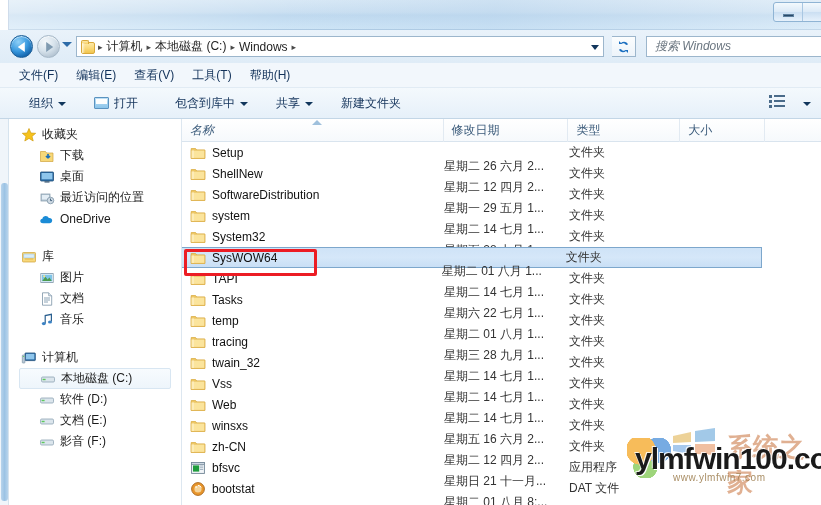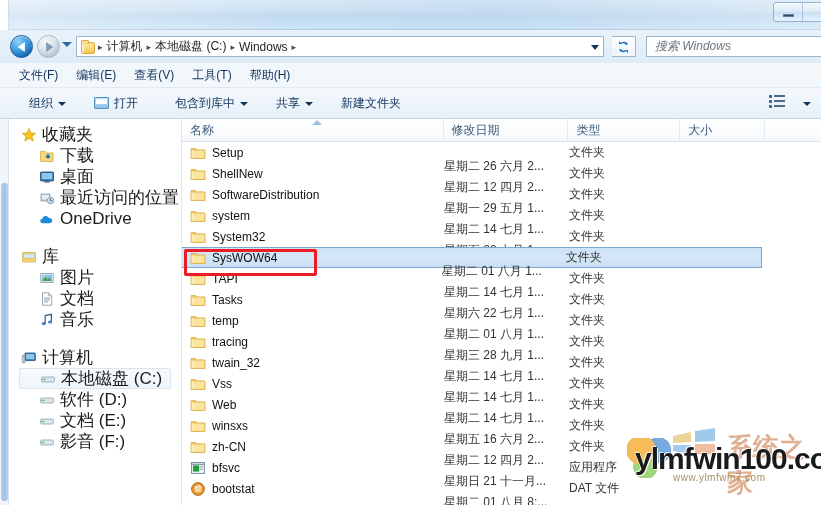--- a/index.html
+++ b/index.html
@@ -179,21 +179,21 @@
   }
   .scroll-left-thumb {
     position: absolute; left: 1px; top: 64px; width: 7px; height: 318px;
     background: linear-gradient(to right, #b8d4ec 0%, #9cc3e4 50%, #b8d4ec 100%);
     border-radius: 3px;
   }
   .nav-group { margin-top: 5px; }
   .nav-row {
     display: flex; align-items: center;
     height: 21px; padding-left: 18px;
-    font-size: 17px; color: #1b1b1b;
+    font-size: 12px; color: #1b1b1b;
     white-space: nowrap;
   }
   .nav-row.header { padding-left: 12px; font-weight: normal; }
   .nav-row.child { padding-left: 30px; }
   .nav-row.selected {
     background: linear-gradient(to bottom, #f7fbfe 0%, #eef5fb 100%);
     border: 1px solid #d8e6f2;
     border-radius: 2px;
     margin-left: 10px;
     padding-left: 20px;
@@ -589,21 +589,21 @@
           </svg>
         </span>
         <span>影音 (F:)</span>
       </div>
     </div>
   </div>
 
   <div class="filepane">
 
     <div class="colheader">
-      <div class="colcell" style="width:262px;">
+      <div class="colcell" style="width:262px;font-style:italic;">
         <span class="sort-arrow"></span>
         <span>名称</span>
       </div>
       <div class="colcell" style="width:125px;">
         <span>修改日期</span>
       </div>
       <div class="colcell" style="width:112px;">
         <span>类型</span>
       </div>
       <div class="colcell" style="width:85px;text-align:right;">

